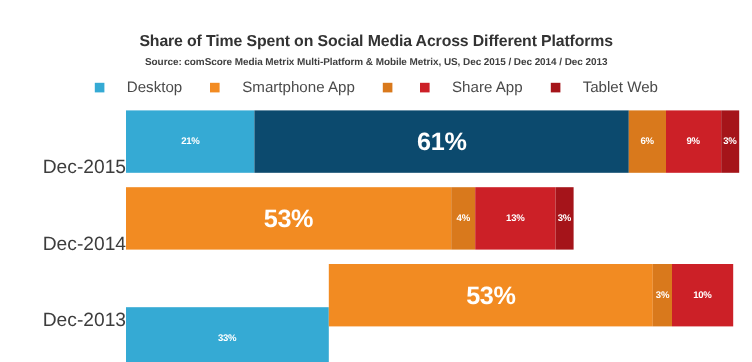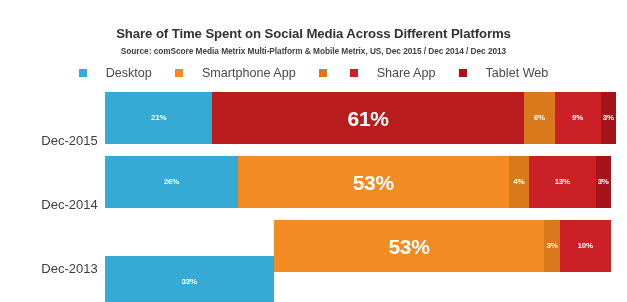--- a/index.html
+++ b/index.html
@@ -87,23 +87,23 @@
     align-items: center;
     height: 52px;
     margin-bottom: 12px;
   }
 
   .bar-row:last-child { margin-bottom: 0; }
 
   .cat-label {
     width: 89px;
     flex: 0 0 89px;
-    text-align: center;
+    text-align: right;
     padding-left: 18px;
-    font-size: 13px;
+    font-size: 16px;
     color: #3d3d3d;
     white-space: nowrap;
     margin-top: 44px;
   }
 
   .bar-track {
     position: relative;
     height: 52px;
     width: 511px;
     flex: 0 0 511px;
@@ -166,40 +166,37 @@
       </div>
     </div>
 
   <div class="plot">
       <div class="bar-row">
         <div class="cat-label">Dec-2015</div>
         <div class="bar-track">
           <div class="seg" style="background: rgb(53, 170, 212); width: 21%;">
             <span class="seg-label">21%</span>
           </div>
-          <div class="seg emph" style="background: #b91c1c; width: 61%;">
+          <div class="seg emph" style="background: #0c4a6e; width: 61%;">
             <span class="seg-label">61%</span>
           </div>
           <div class="seg" style="background: rgb(217, 121, 28); width: 6%;">
             <span class="seg-label">6%</span>
           </div>
           <div class="seg" style="background: rgb(204, 32, 39); width: 9%;">
             <span class="seg-label">9%</span>
           </div>
           <div class="seg" style="background: rgb(165, 20, 26); width: 3%;">
             <span class="seg-label">3%</span>
           </div>
         </div>
       </div>
       <div class="bar-row">
         <div class="cat-label">Dec-2014</div>
         <div class="bar-track">
-          <div class="seg" style="background: rgb(53, 170, 212); width: 26%;">
-            <span class="seg-label">26%</span>
-          </div>
           <div class="seg emph" style="background: rgb(242, 139, 34); width: 53%;">
             <span class="seg-label">53%</span>
           </div>
           <div class="seg" style="background: rgb(217, 121, 28); width: 4%;">
             <span class="seg-label">4%</span>
           </div>
           <div class="seg" style="background: rgb(204, 32, 39); width: 13%;">
             <span class="seg-label">13%</span>
           </div>
           <div class="seg" style="background: rgb(165, 20, 26); width: 3%;">

